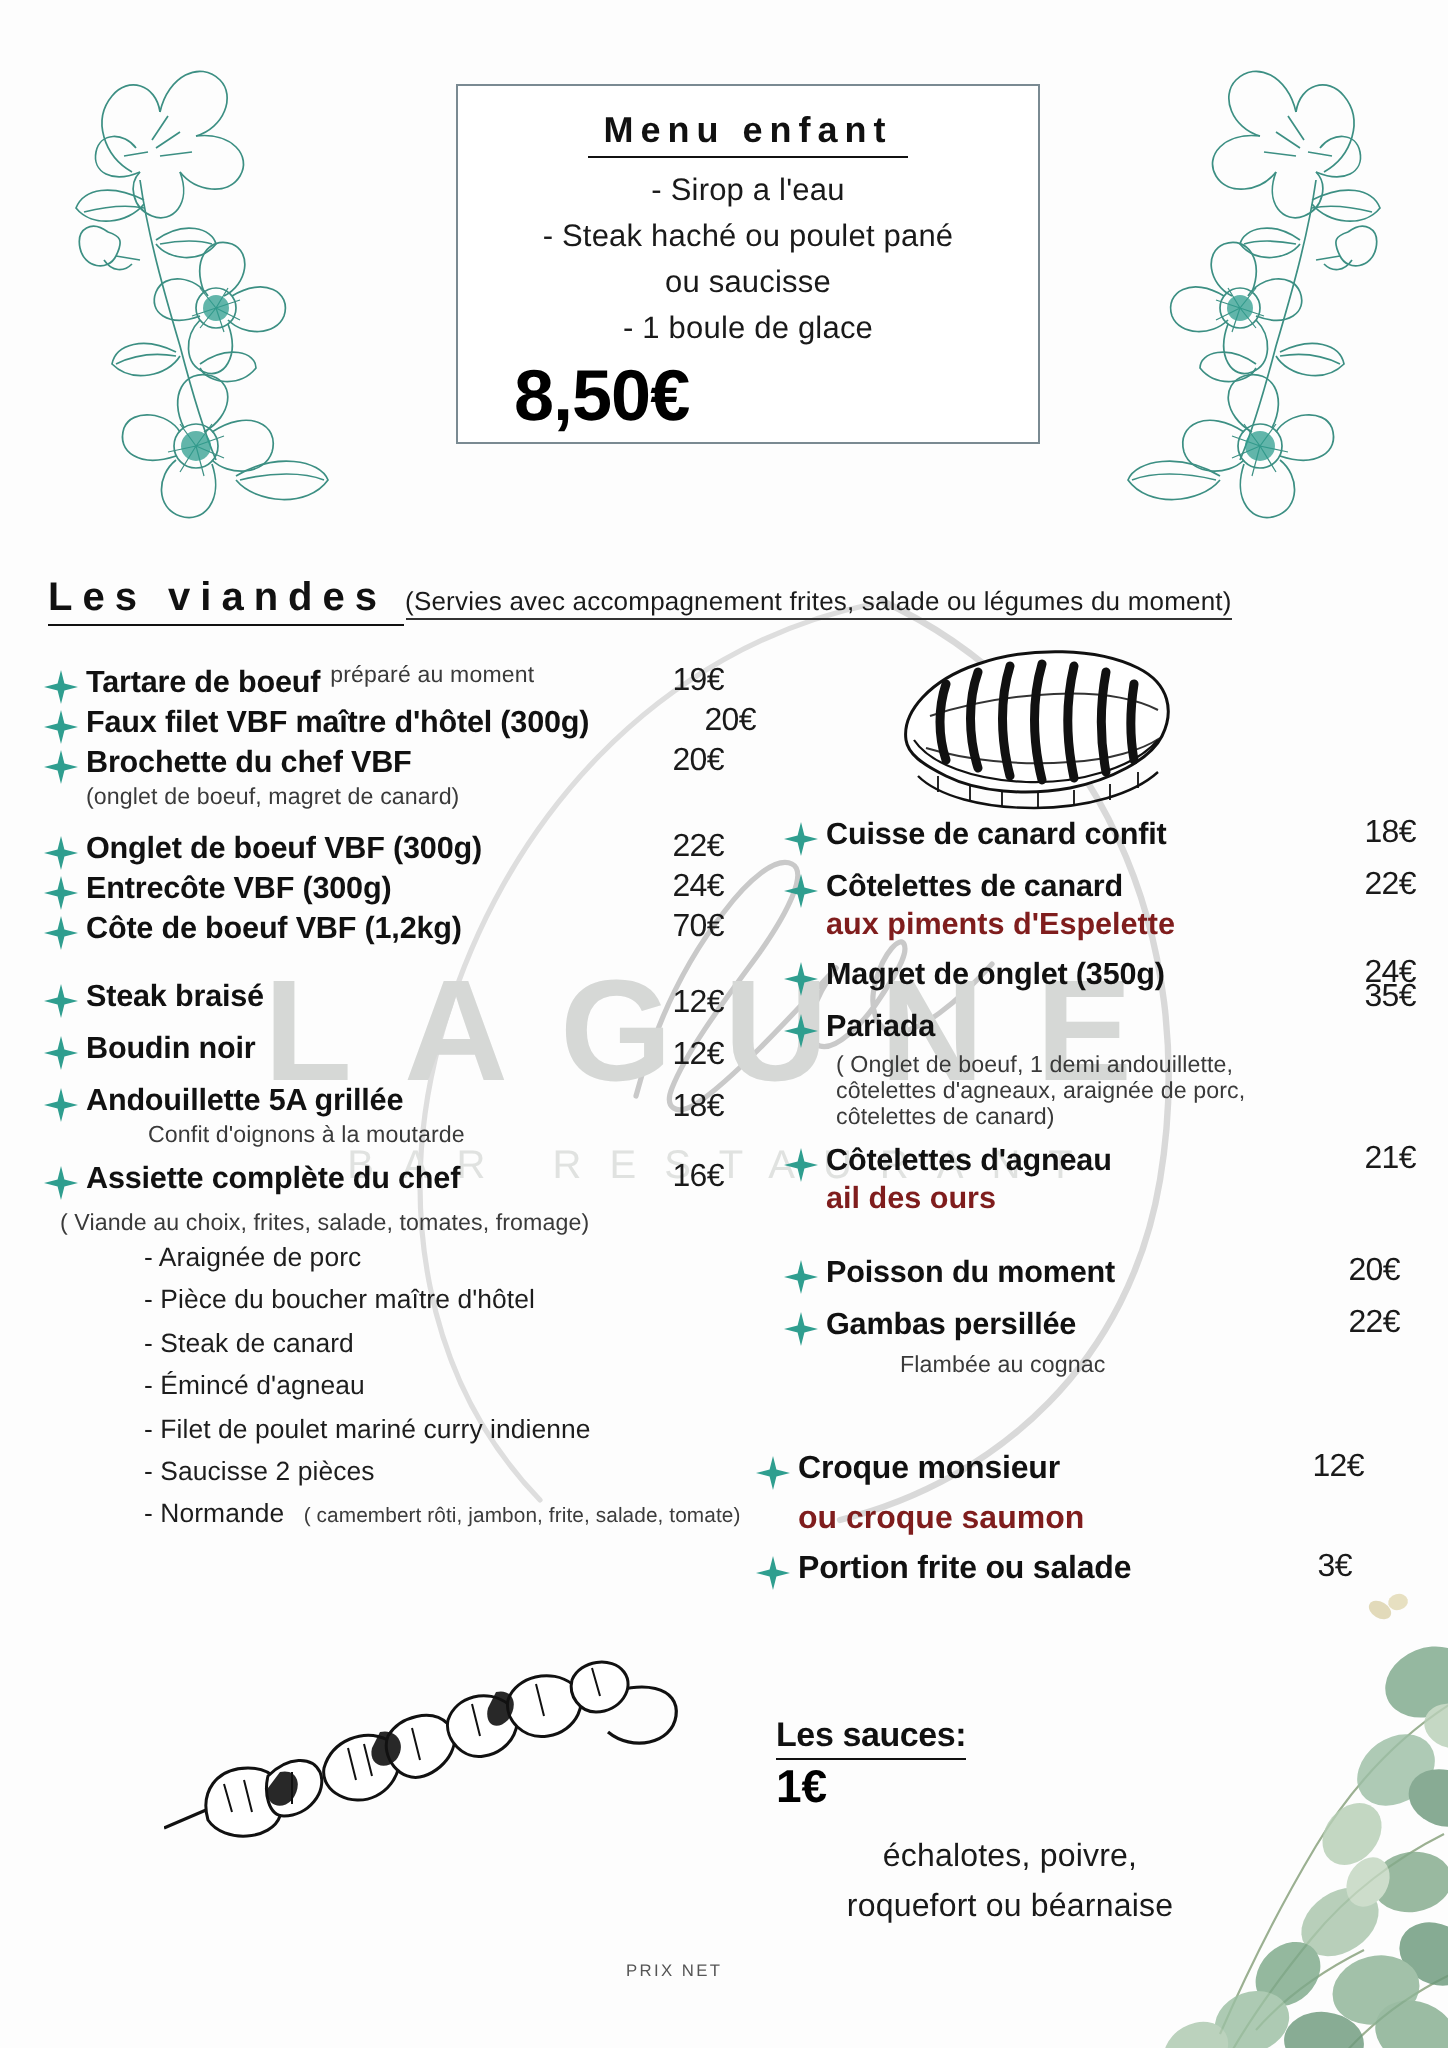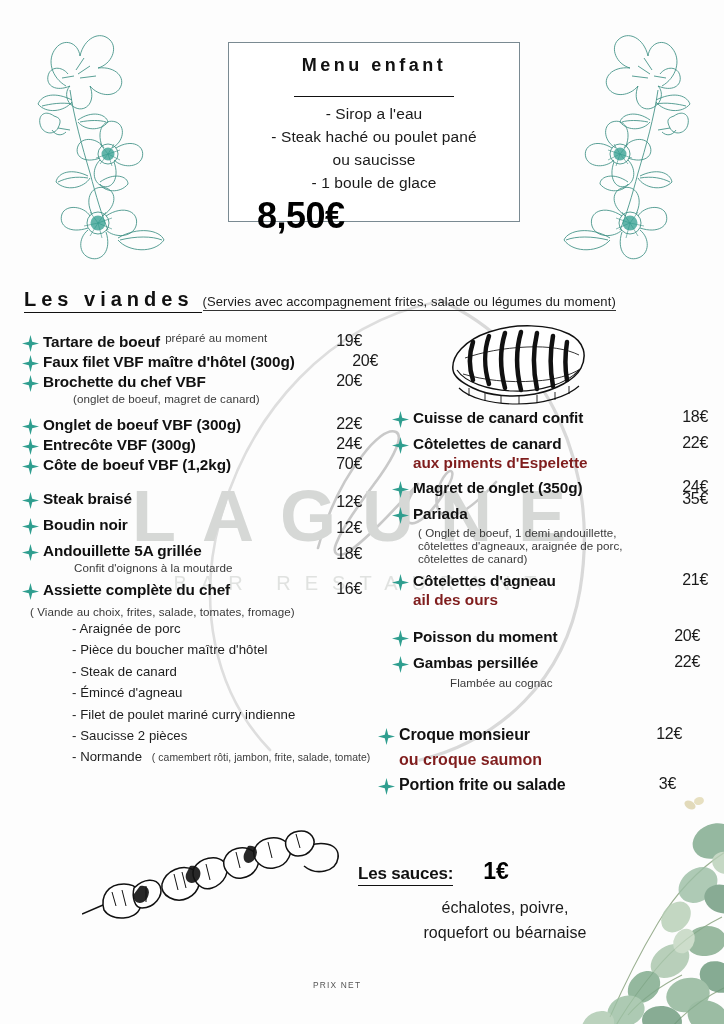--- a/index.html
+++ b/index.html
@@ -45,21 +45,21 @@
 
   
   #kids-menu-box{
     position:absolute; left:228px; top:42px; width:292px; height:180px;
     border:1px solid #7a8a92; background:rgba(255,255,255,0.72);
     z-index:5; padding-top:8px;
   }
   #kids-menu-title{
     text-align:center; font-size:18px; letter-spacing:3.5px; font-weight:700;
     color:#111; border-bottom:1.6px solid #111; display:block;
-    width:160px; margin:4px auto 6px auto; padding-bottom:20px;
+    width:160px; margin:4px auto 6px auto; padding-bottom:2px;
     font-family:"Liberation Sans", sans-serif;
   }
   .kids-line{
     text-align:center; font-size:15.5px; color:#1a1a1a; line-height:1.48;
     font-weight:400; letter-spacing:.1px;
   }
   #kids-price{
     font-size:36px; font-weight:700; color:#000; letter-spacing:-0.5px;
     padding-left:28px; margin-top:2px; line-height:1.05;
   }
@@ -94,39 +94,39 @@
     letter-spacing:.1px; white-space:nowrap;
   }
   .price{
     position:absolute; font-size:16px; color:#1a1a1a; font-weight:400;
     letter-spacing:-0.3px;
   }
   #column-left .price { right:8px; }
   #column-right .price{ right:0px; }
 
   .sub-paren{
-    font-size:11.6px; color:#3a3a3a; margin-left:51px; letter-spacing:.05px;
+    font-size:11.6px; color:#3a3a3a; margin-left:21px; letter-spacing:.05px;
   }
   .continuation{ font-weight:700; font-size:15.3px; color:#7f1d1d; margin-left:21px; }
 
   .sub-list{ list-style:none; margin-left:50px; }
   .sub-list li{
     font-size:13.2px; color:#1d1d1d; line-height:1.62; letter-spacing:.05px;
     white-space:nowrap;
   }
   .sub-list li .tiny{ font-size:10.4px; color:#3c3c3c; margin-left:6px; }
 
   .spacer-6{ height:6px; }
   .spacer-10{ height:10px; }
   .spacer-14{ height:14px; }
   .spacer-18{ height:18px; }
 
   
   #sauces-block{ position:absolute; left:358px; top:858px; width:330px; z-index:4; }
-  #sauces-line{ display:flex; align-items:baseline; }
+  #sauces-line{ display:flex; align-items:baseline;flex-direction:column; }
   #sauces-label{
     font-size:17px; font-weight:700; color:#111; border-bottom:1.6px solid #111;
     padding-bottom:1px; letter-spacing:-0.2px;
   }
   #sauces-price{ font-size:23px; font-weight:700; color:#000; margin-left:30px; }
   .sauce-text{
     font-size:16px; color:#1a1a1a; line-height:1.55; margin-top:10px;
     letter-spacing:.1px; text-align:center; padding-right:36px;
   }
 

